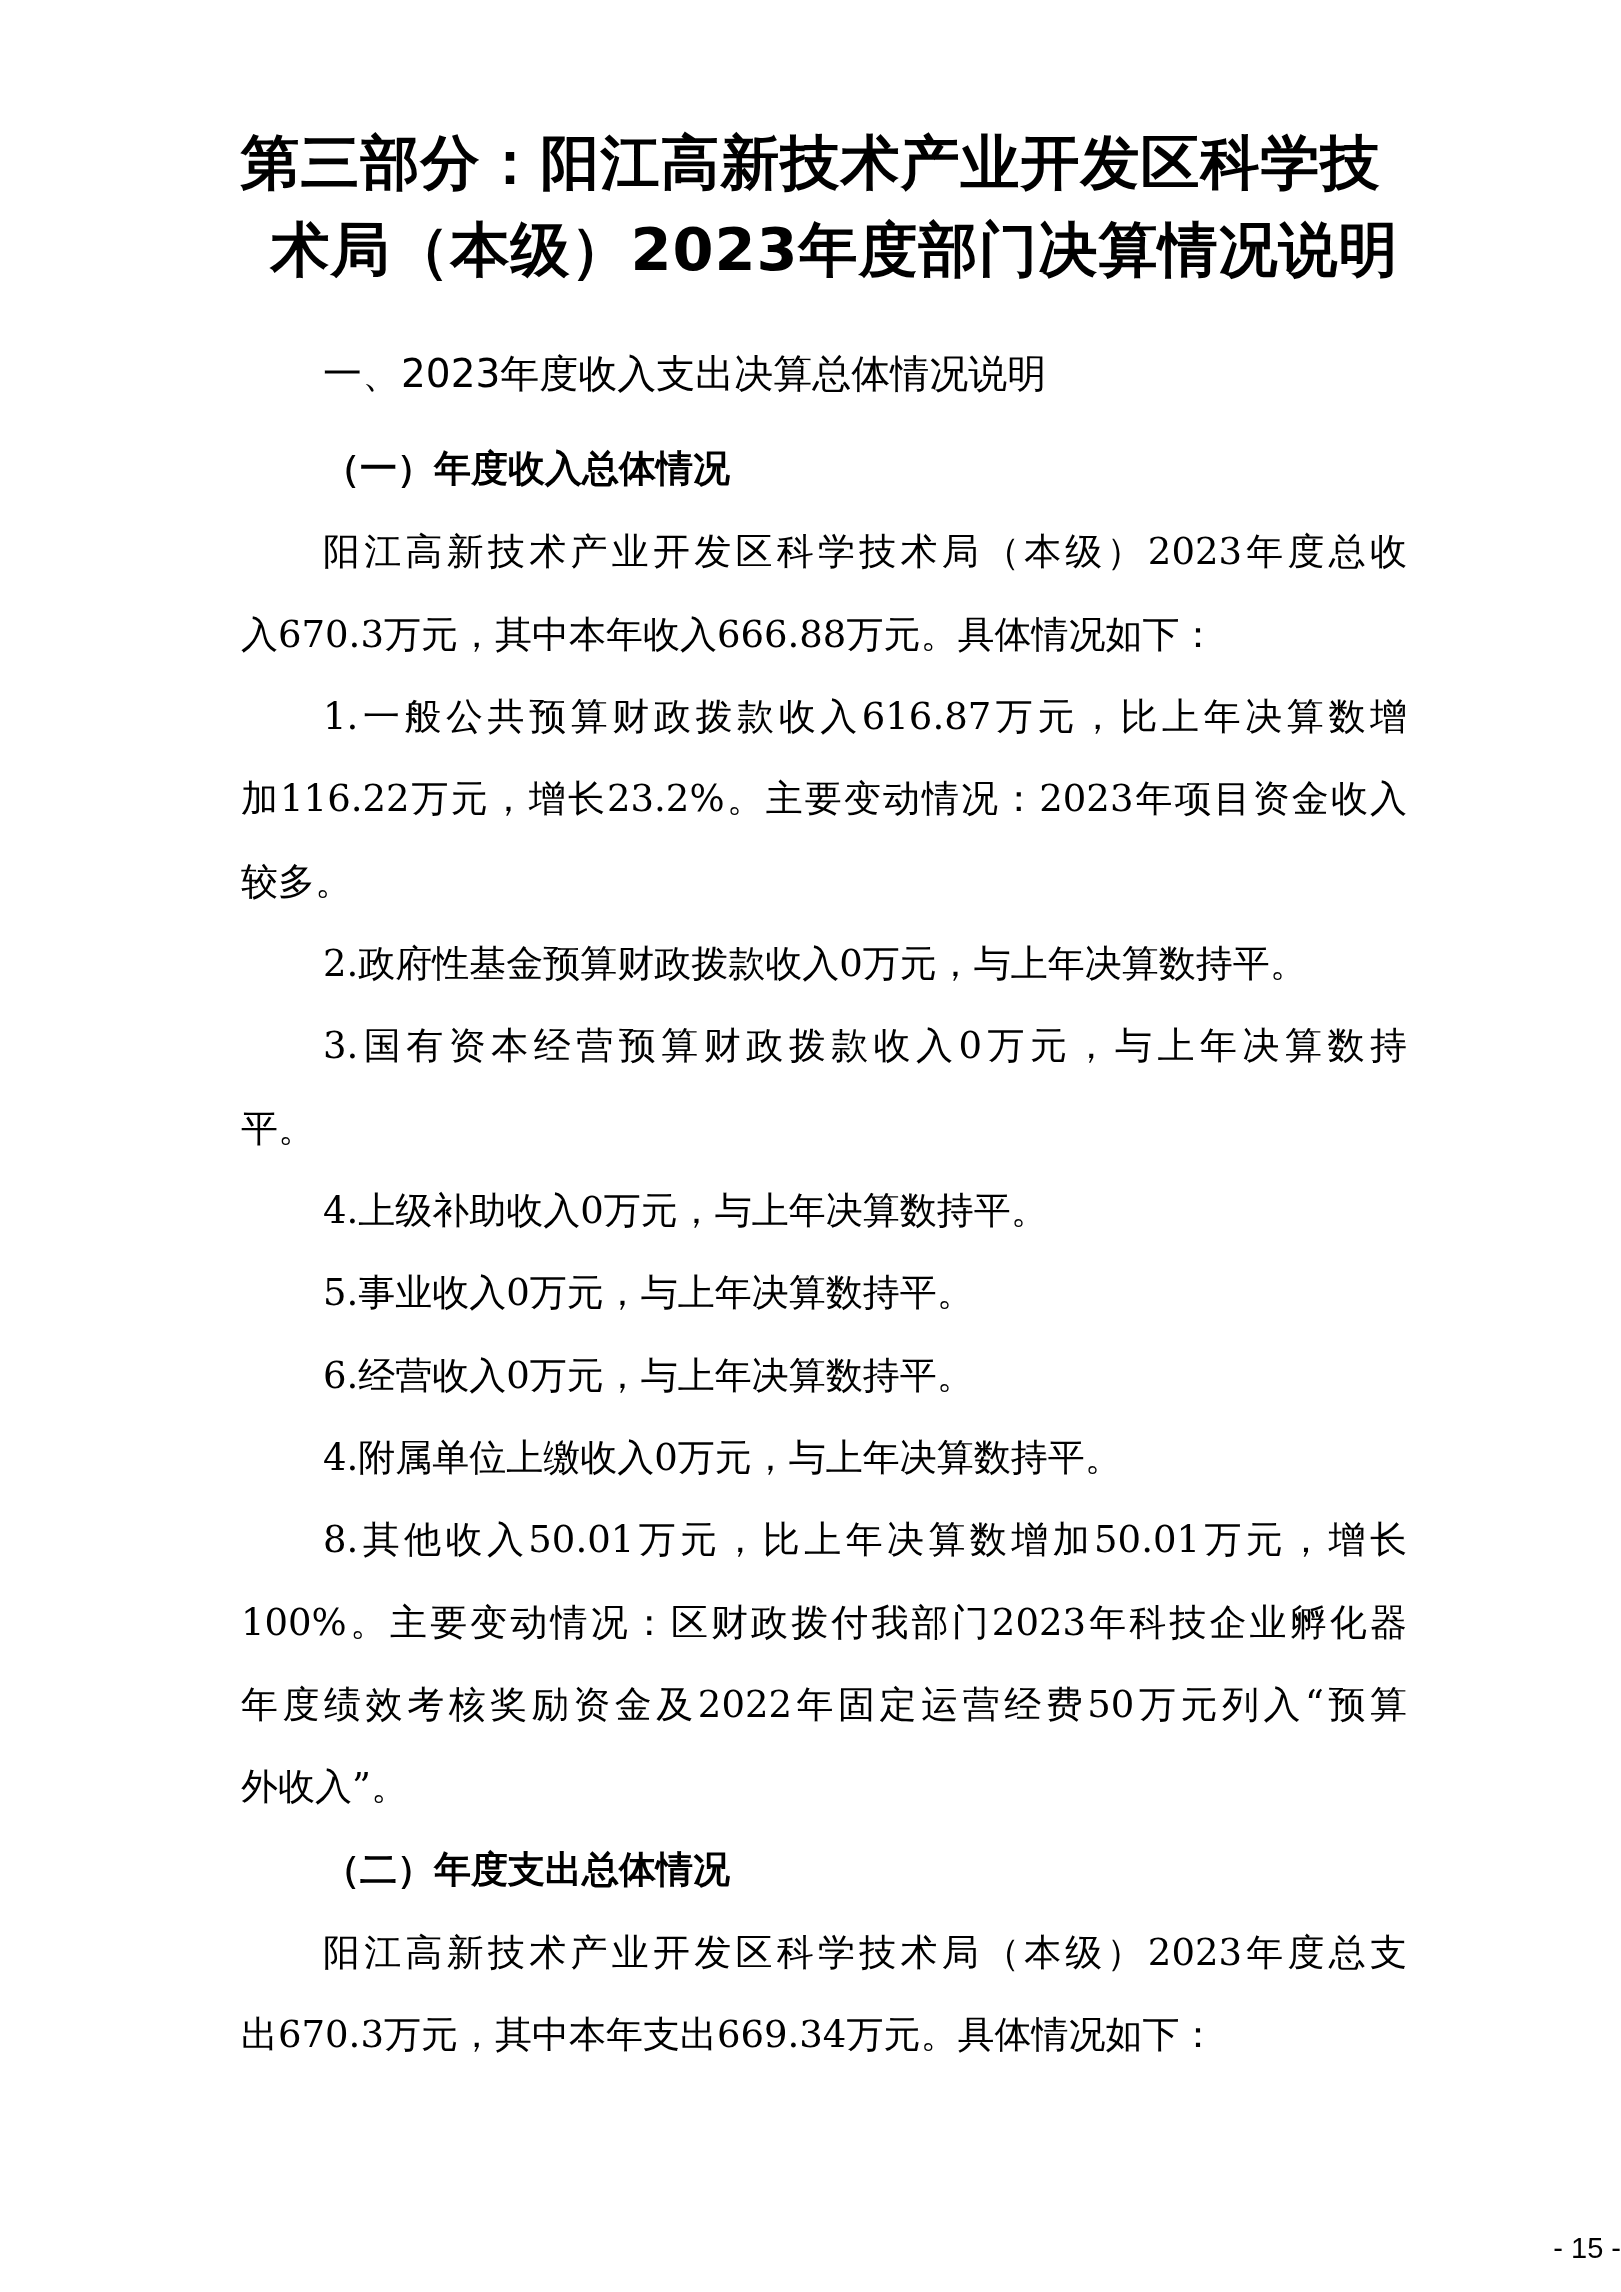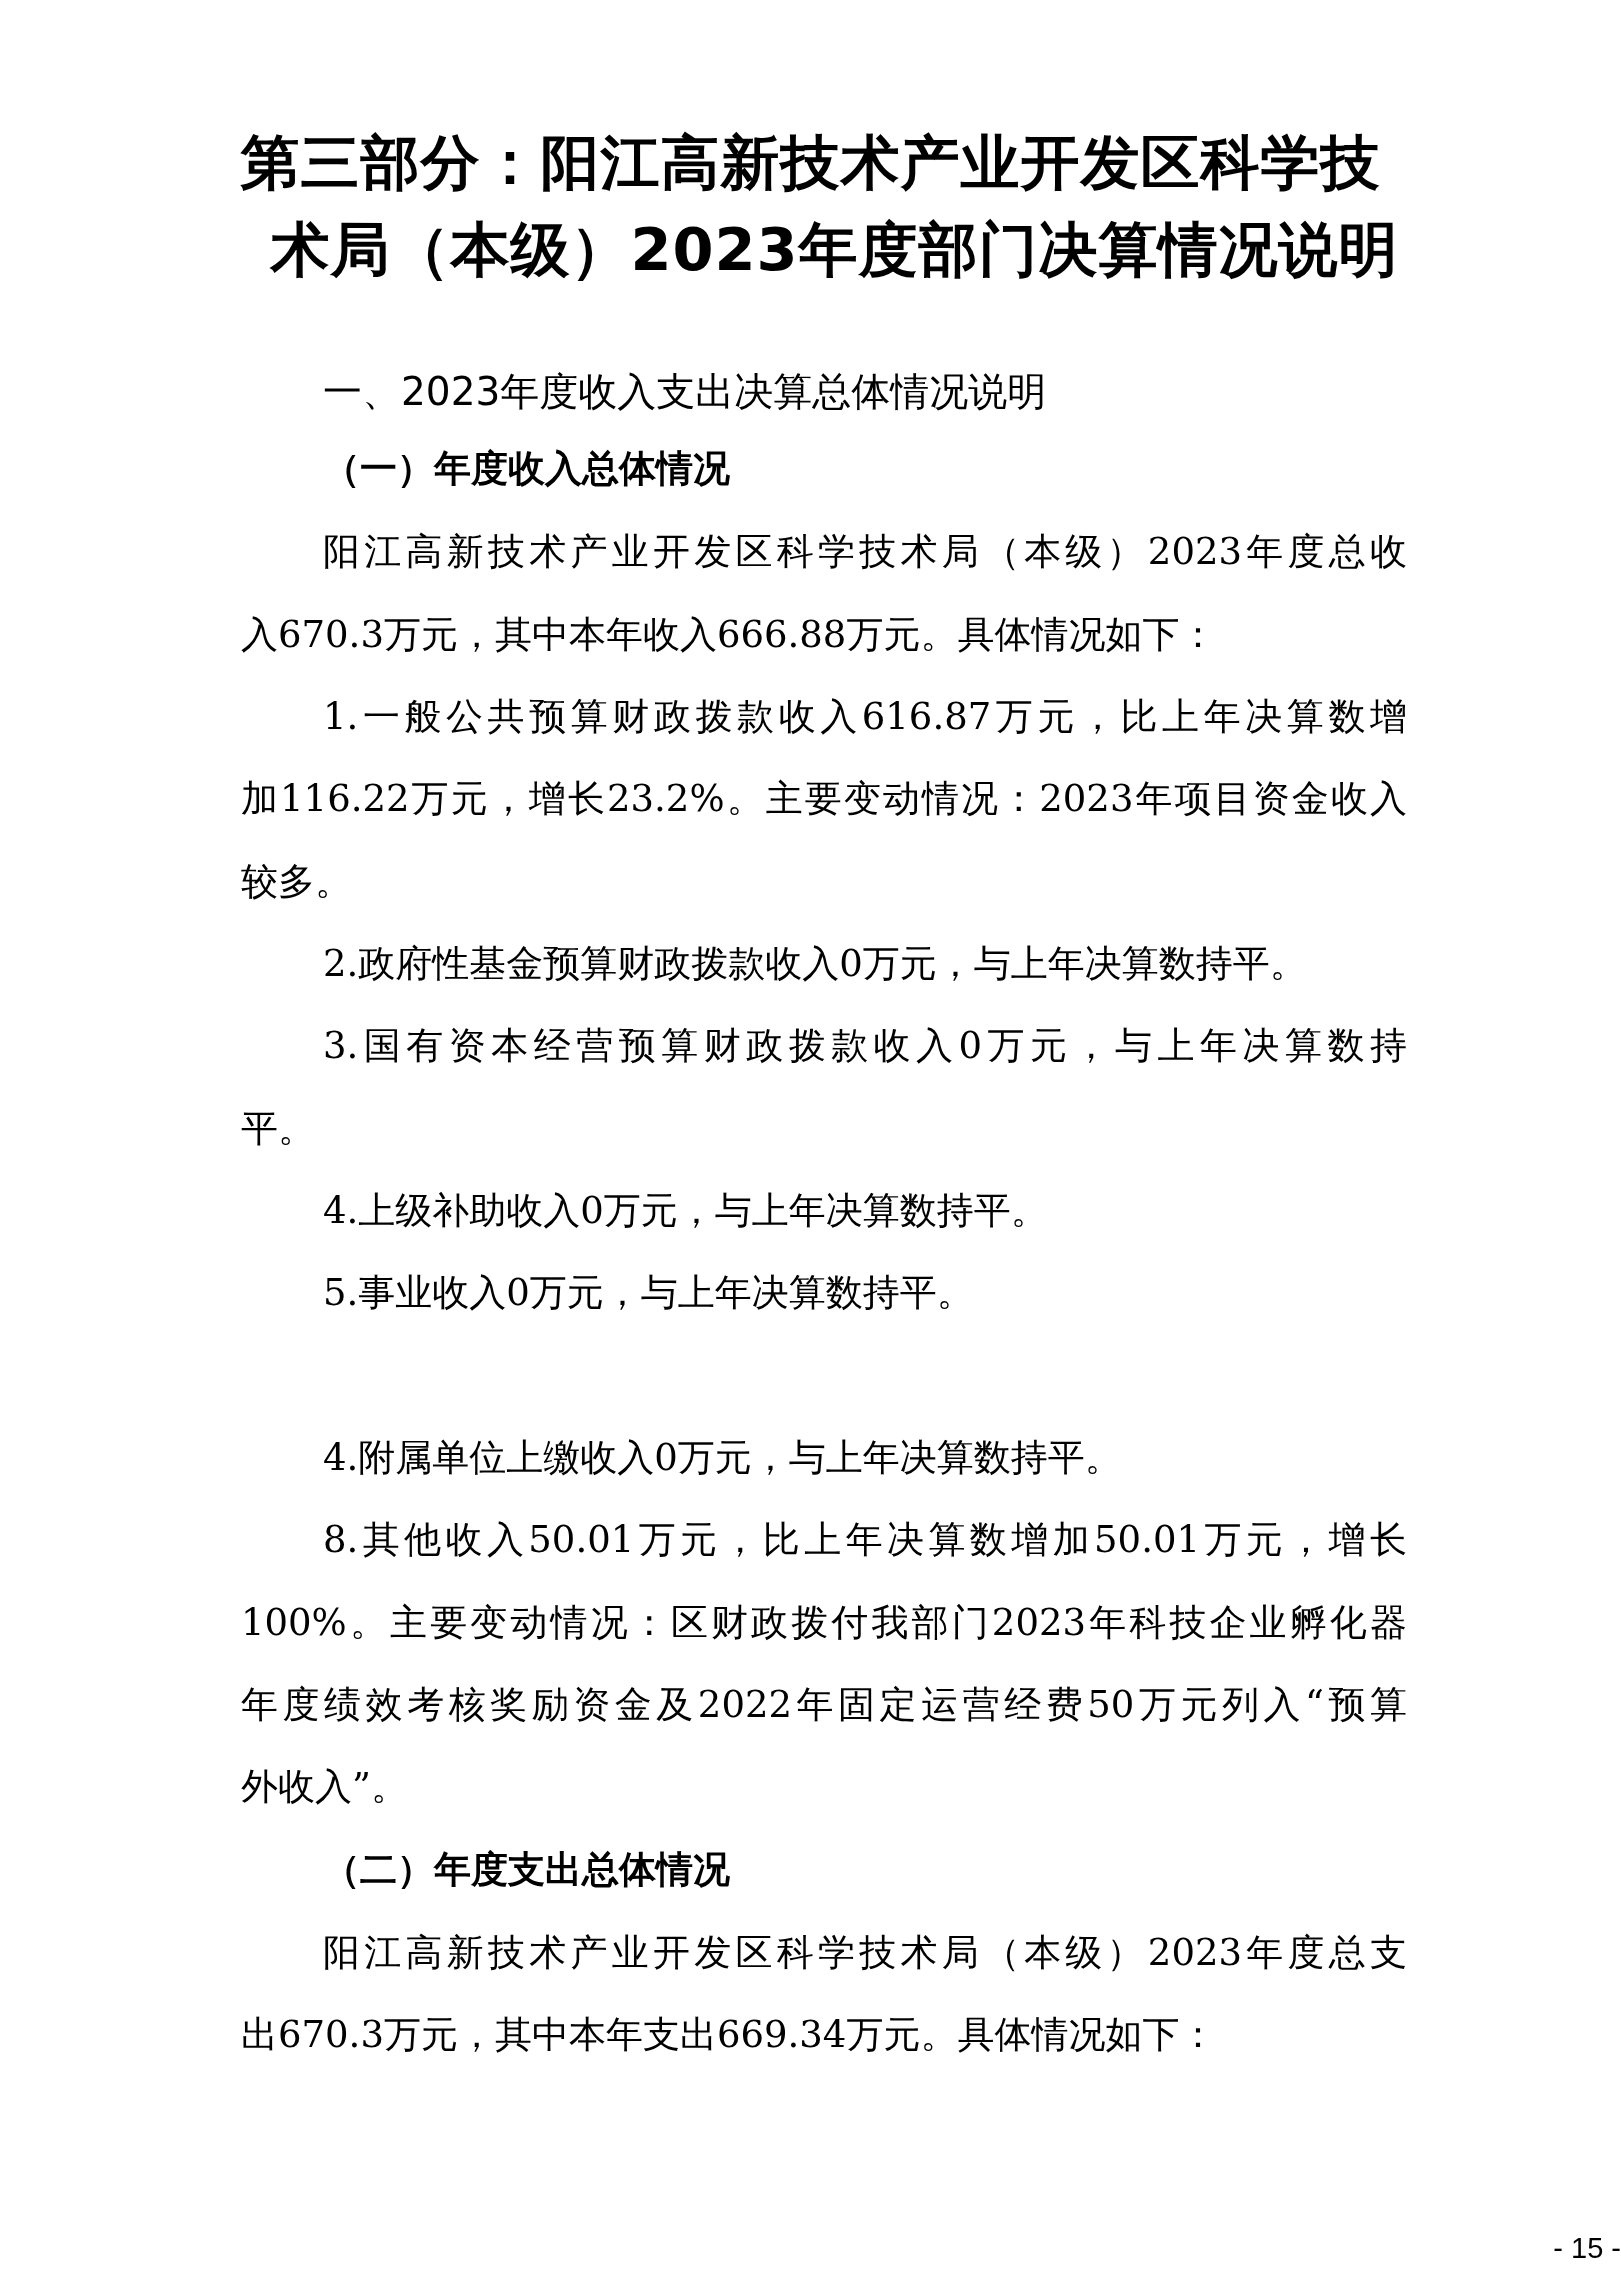--- a/index.html
+++ b/index.html
@@ -33,38 +33,39 @@
   }
 </style>
 </head>
 <body>
 
 <div class="page">
 
   <div class="title-line" style="top:127px;">第三部分：阳江高新技术产业开发区科学技</div>
   <div class="title-line" style="top:214px;padding-left:24px;">术局（本级）2023年度部门决算情况说明</div>
 
-  <div class="h1" style="top:367px;">一、2023年度收入支出决算总体情况说明</div>
+  <div class="h1" style="top:349px;">一、2023年度收入支出决算总体情况说明</div>
 
   <div class="h2" style="top:444px;">（一）年度收入总体情况</div>
 
   <div class="line indent" style="top:527px;">阳江高新技术产业开发区科学技术局（本级）2023年度总收</div>
   <div class="line last" style="top:610px;">入670.3万元，其中本年收入666.88万元。具体情况如下：</div>
 
   <div class="line indent" style="top:692px;">1.一般公共预算财政拨款收入616.87万元，比上年决算数增</div>
   <div class="line" style="top:774px;">加116.22万元，增长23.2%。主要变动情况：2023年项目资金收入</div>
   <div class="line last" style="top:857px;">较多。</div>
 
   <div class="line indent last" style="top:939px;">2.政府性基金预算财政拨款收入0万元，与上年决算数持平。</div>
 
   <div class="line indent" style="top:1021px;">3.国有资本经营预算财政拨款收入0万元，与上年决算数持</div>
   <div class="line last" style="top:1104px;">平。</div>
 
   <div class="line indent last" style="top:1186px;">4.上级补助收入0万元，与上年决算数持平。</div>
   <div class="line indent last" style="top:1268px;">5.事业收入0万元，与上年决算数持平。</div>
+  <div class="line indent last" style="top:1351px;">6.经营收入0万元，与上年决算数持平。</div>
   <div class="line indent last" style="top:1433px;">4.附属单位上缴收入0万元，与上年决算数持平。</div>
 
   <div class="line indent" style="top:1515px;">8.其他收入50.01万元，比上年决算数增加50.01万元，增长</div>
   <div class="line" style="top:1598px;">100%。主要变动情况：区财政拨付我部门2023年科技企业孵化器</div>
   <div class="line" style="top:1680px;">年度绩效考核奖励资金及2022年固定运营经费50万元列入“预算</div>
   <div class="line last" style="top:1762px;">外收入”。</div>
 
   <div class="h2" style="top:1845px;">（二）年度支出总体情况</div>
 
   <div class="line indent" style="top:1928px;">阳江高新技术产业开发区科学技术局（本级）2023年度总支</div>

